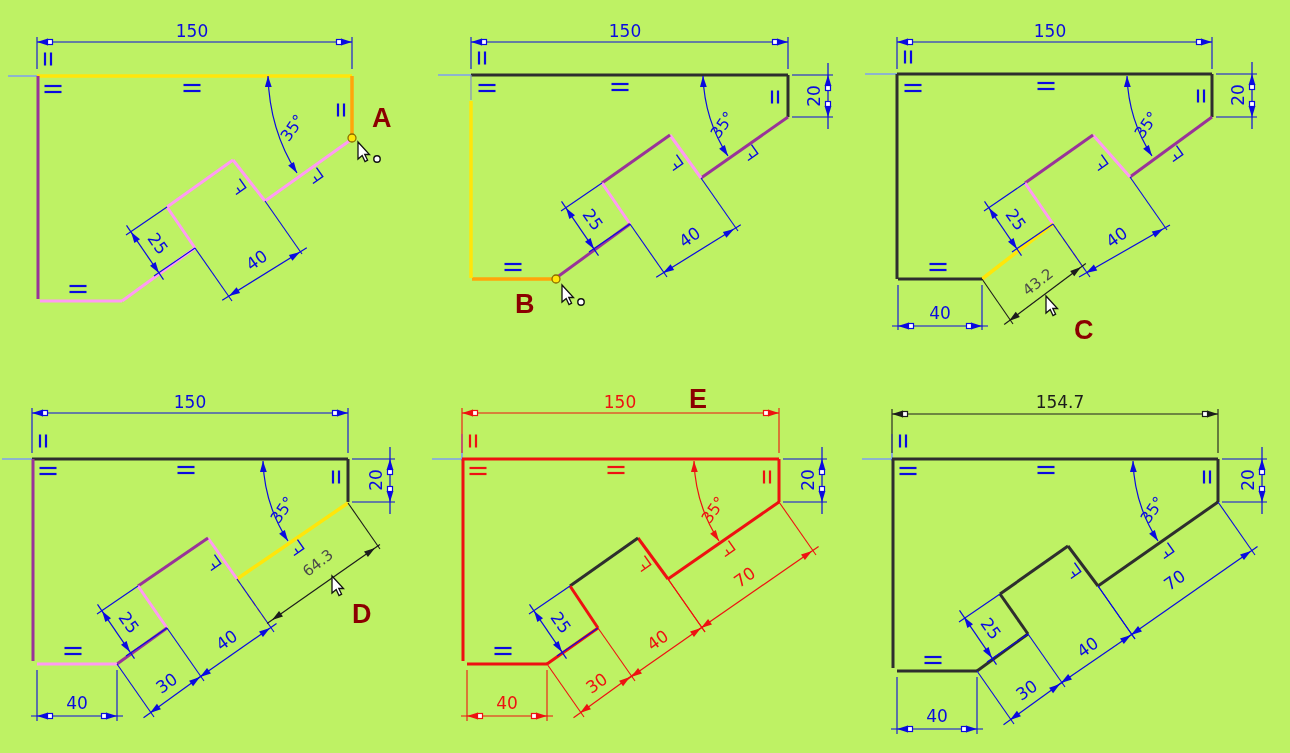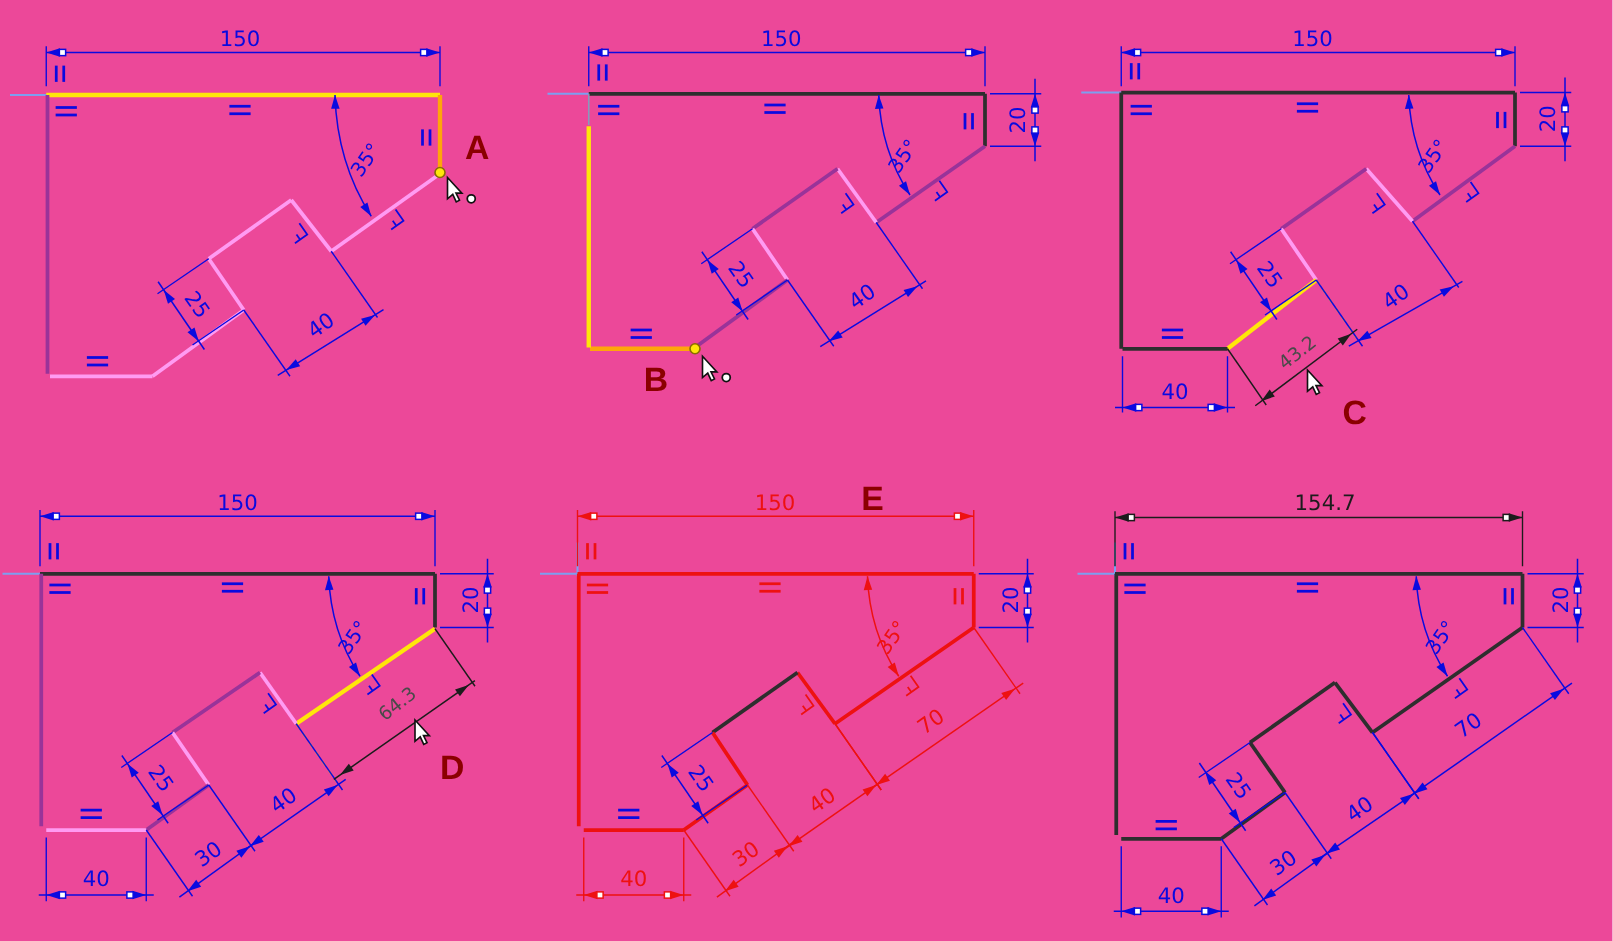--- a/index.html
+++ b/index.html
@@ -1,16 +1,16 @@
 <!DOCTYPE html>
 <html><head>
 <meta charset="utf-8">
 <style>
   html,body{margin:0;padding:0;background:#ffffff;}
-  #stage{position:relative;width:1290px;height:753px;background:#ec4899;overflow:hidden;}
+  #stage{position:relative;width:1290px;height:753px;background:#bef264;overflow:hidden;}
   svg{display:block;}
   text{font-family:"DejaVu Sans",sans-serif;}
   .step-letter{font-family:"Liberation Sans",sans-serif;font-weight:bold;}
 </style>
 </head>
 <body>
 
 <div id="stage">
     <svg width="1290" height="753" viewBox="0 0 1290 753">
       <g>

